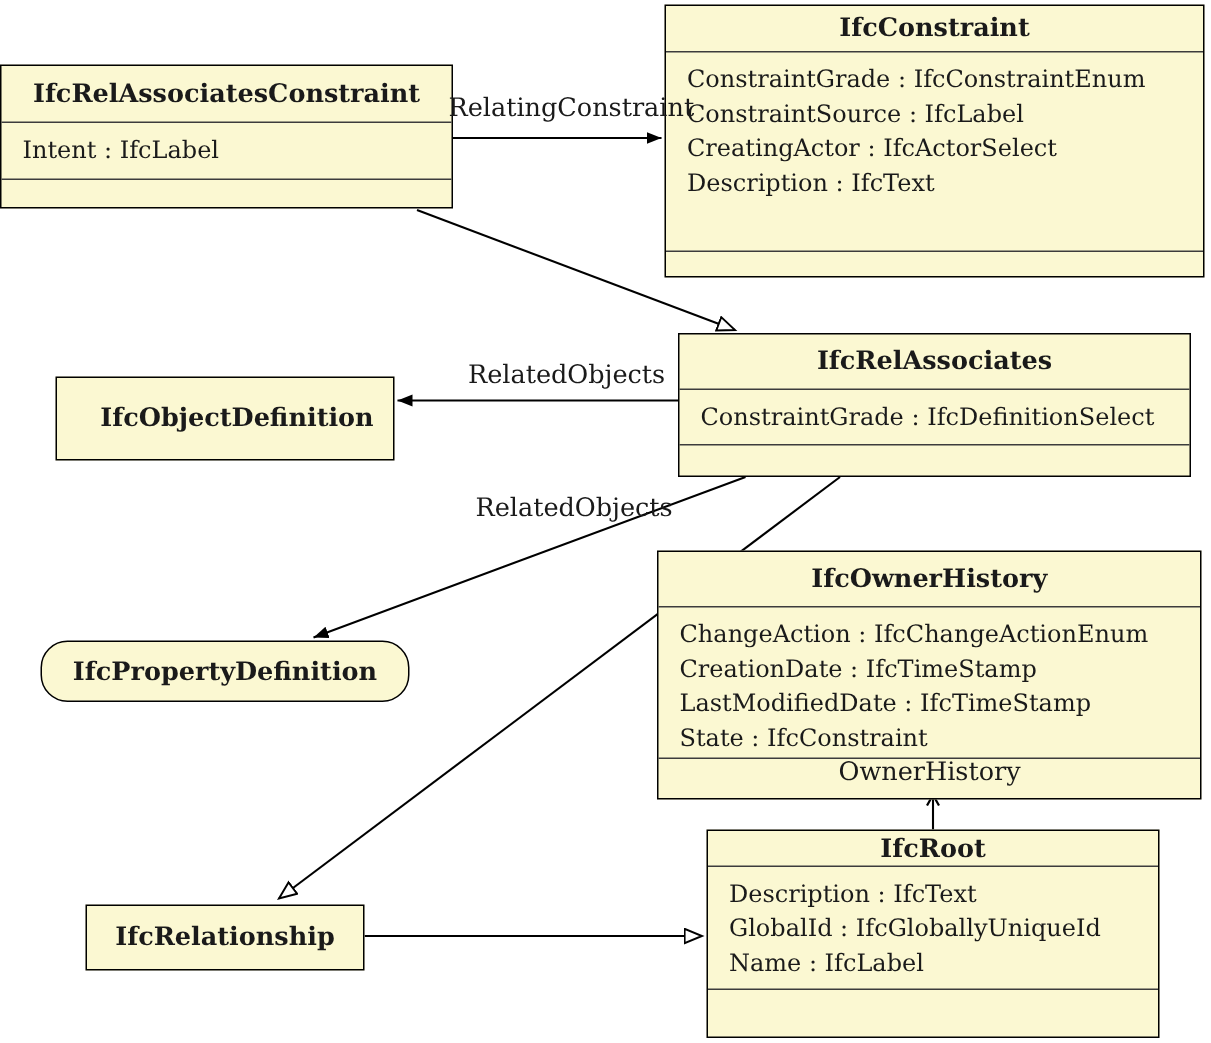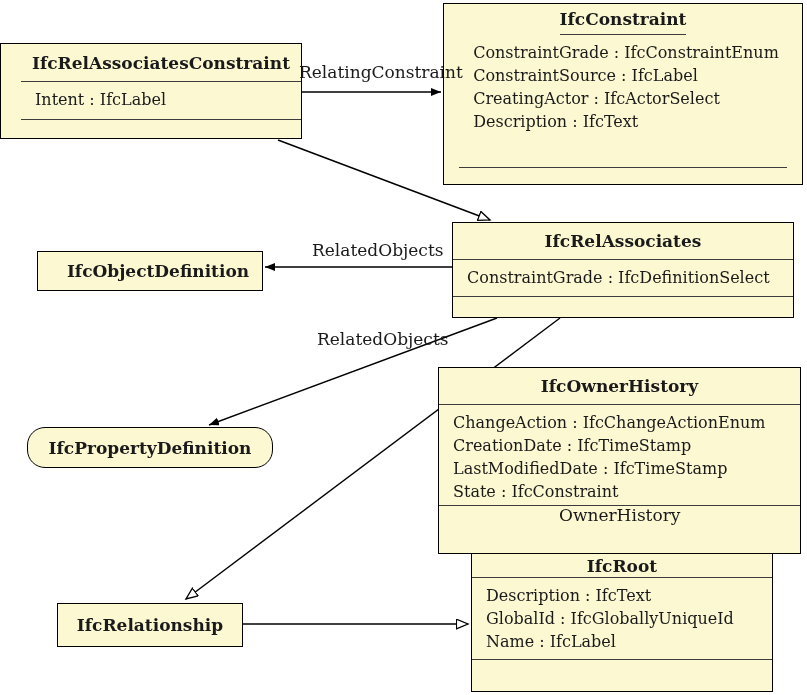--- a/index.html
+++ b/index.html
@@ -68,52 +68,52 @@
     </defs>
     <line x1="302" y1="92" x2="441" y2="92" stroke="#000" stroke-width="1.4" marker-end="url(#mSolid)"></line>
     <line x1="278" y1="140" x2="490" y2="220" stroke="#000" stroke-width="1.4" marker-end="url(#mOpen)"></line>
     <line x1="452" y1="267" x2="265" y2="267" stroke="#000" stroke-width="1.4" marker-end="url(#mSolid)"></line>
     <line x1="497" y1="318" x2="209" y2="425" stroke="#000" stroke-width="1.4" marker-end="url(#mSolid)"></line>
     <line x1="560" y1="318" x2="186" y2="599" stroke="#000" stroke-width="1.4" marker-end="url(#mOpen)"></line>
     <line x1="243" y1="624" x2="468" y2="624" stroke="#000" stroke-width="1.4" marker-end="url(#mOpen)"></line>
     <line x1="622" y1="553" x2="622" y2="530" stroke="#000" stroke-width="1.4" marker-end="url(#mVee)"></line>
   </svg>
 
-  <div class="uml-box" style="left:0px;top:43px;width:302px;height:96px;padding-left:20px;">
+  <div class="uml-box" style="left:0px;top:43px;width:302px;height:96px;">
     <div class="uml-title" style="height:38px">IfcRelAssociatesConstraint</div>
     <div class="uml-attrs" style="height:38px">
       <div class="uml-attr">Intent : IfcLabel</div>
     </div>
     <div class="uml-ops"></div>
   </div>
 
-  <div class="uml-box" style="left:443px;top:3px;width:360px;height:182px;align-items:center;">
+  <div class="uml-box" style="left:443px;top:3px;width:360px;height:182px;">
     <div class="uml-title" style="height:31px">IfcConstraint</div>
     <div class="uml-attrs" style="height:133px">
       <div class="uml-attr">ConstraintGrade : IfcConstraintEnum</div>
       <div class="uml-attr">ConstraintSource : IfcLabel</div>
       <div class="uml-attr">CreatingActor : IfcActorSelect</div>
       <div class="uml-attr">Description : IfcText</div>
     </div>
     <div class="uml-ops"></div>
   </div>
 
   <div class="uml-box" style="left:452px;top:222px;width:342px;height:96px;">
     <div class="uml-title" style="height:37px">IfcRelAssociates</div>
     <div class="uml-attrs" style="height:37px">
       <div class="uml-attr">ConstraintGrade : IfcDefinitionSelect</div>
     </div>
     <div class="uml-ops"></div>
   </div>
 
-  <div class="uml-box plain" style="left:37px;top:251px;width:226px;height:40px;padding-left:16px;">
+  <div class="uml-box plain" style="left:37px;top:251px;width:226px;height:56px;padding-left:16px;">
     <div class="uml-title">IfcObjectDefinition</div>
   </div>
 
-  <div class="uml-box" style="left:438px;top:367px;width:363px;height:187px;justify-content:center;">
+  <div class="uml-box" style="left:438px;top:367px;width:363px;height:166px;justify-content:center;">
     <div class="uml-title" style="height:37px">IfcOwnerHistory</div>
     <div class="uml-attrs" style="height:101px">
       <div class="uml-attr">ChangeAction : IfcChangeActionEnum</div>
       <div class="uml-attr">CreationDate : IfcTimeStamp</div>
       <div class="uml-attr">LastModifiedDate : IfcTimeStamp</div>
       <div class="uml-attr">State : IfcConstraint</div>
     </div>
     <div class="uml-ops"></div>
   </div>
 

